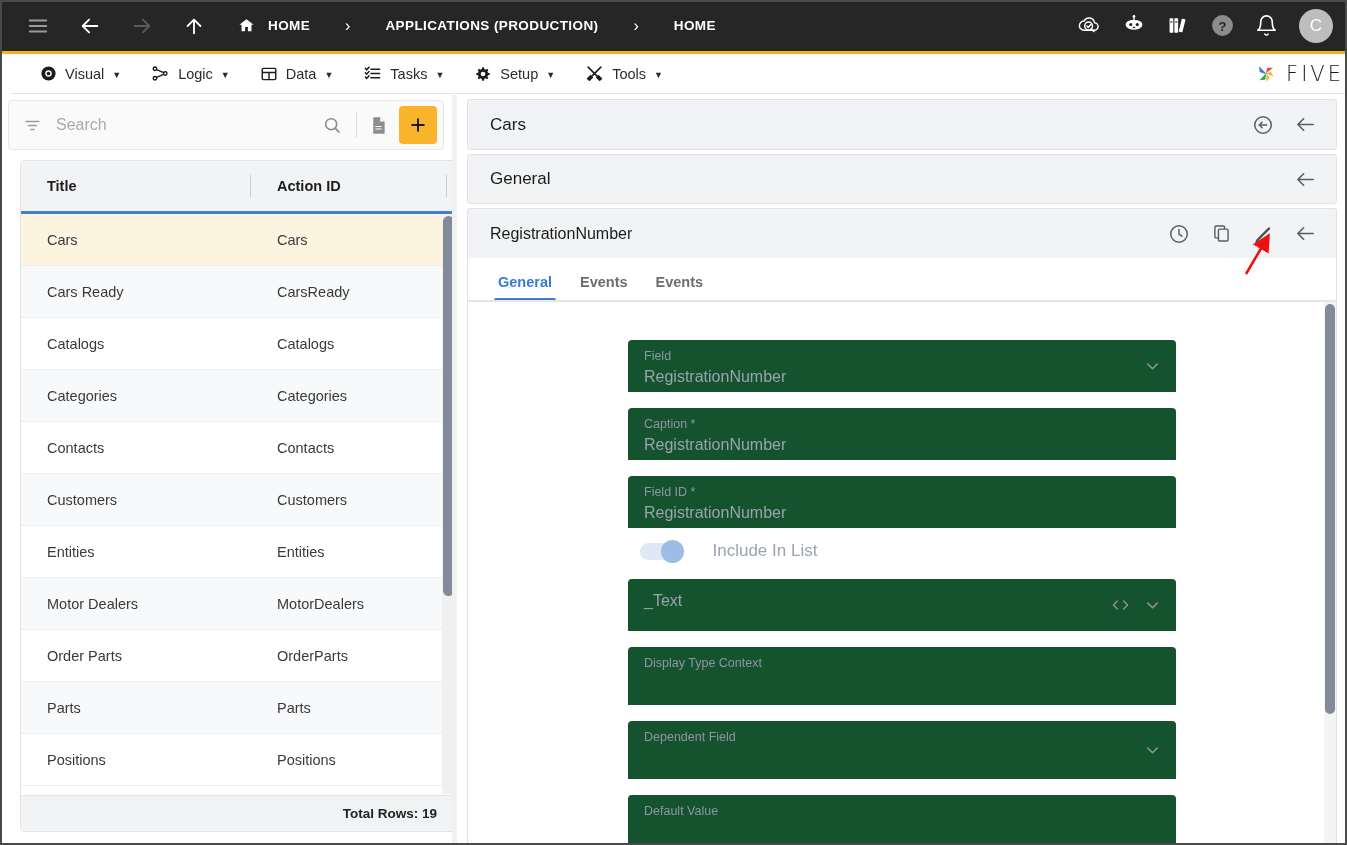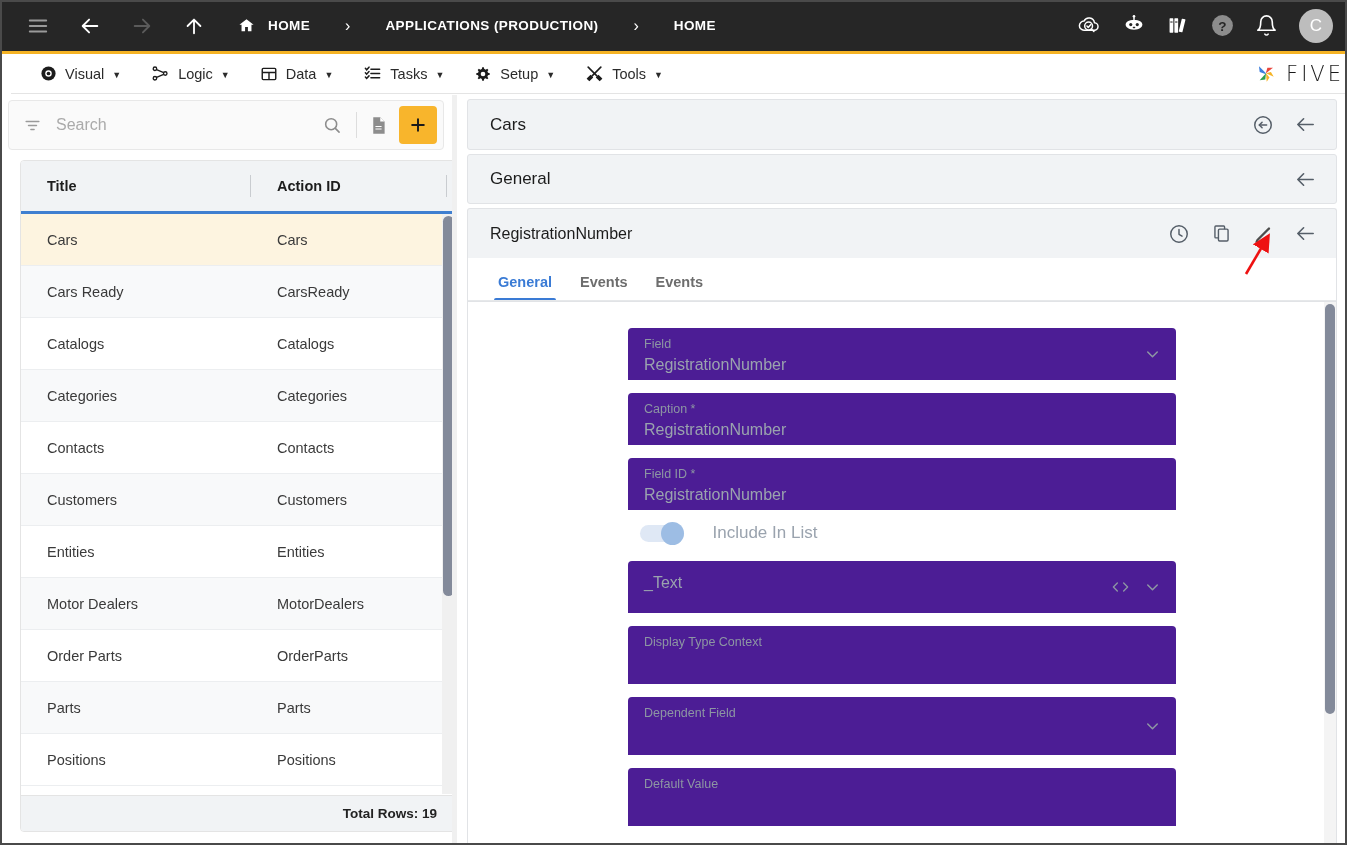--- a/index.html
+++ b/index.html
@@ -262,22 +262,22 @@
     position: relative;
     margin: 0 10px;
     height: 551px;
     background: #ffffff;
     border: 1px solid #e1e3e6;
     border-top: none;
     overflow: hidden;
   }
   .form-inner { padding: 22px 0 0 0; }
   .fld {
-    width: 548px; margin: 4px auto 13px auto;
-    background: #4c1d95;
+    width: 548px; margin: 16px auto 13px auto;
+    background: #14532d;
     border-radius: 4px 4px 0 0;
     position: relative;
     padding: 9px 16px 8px 16px;
   }
   .fld.h52 { height: 52px; }
   .fld.h58 { height: 58px; }
   .fld-label {
     font-size: 12.5px; color: #8d96a3;
     line-height: 15px;
   }

